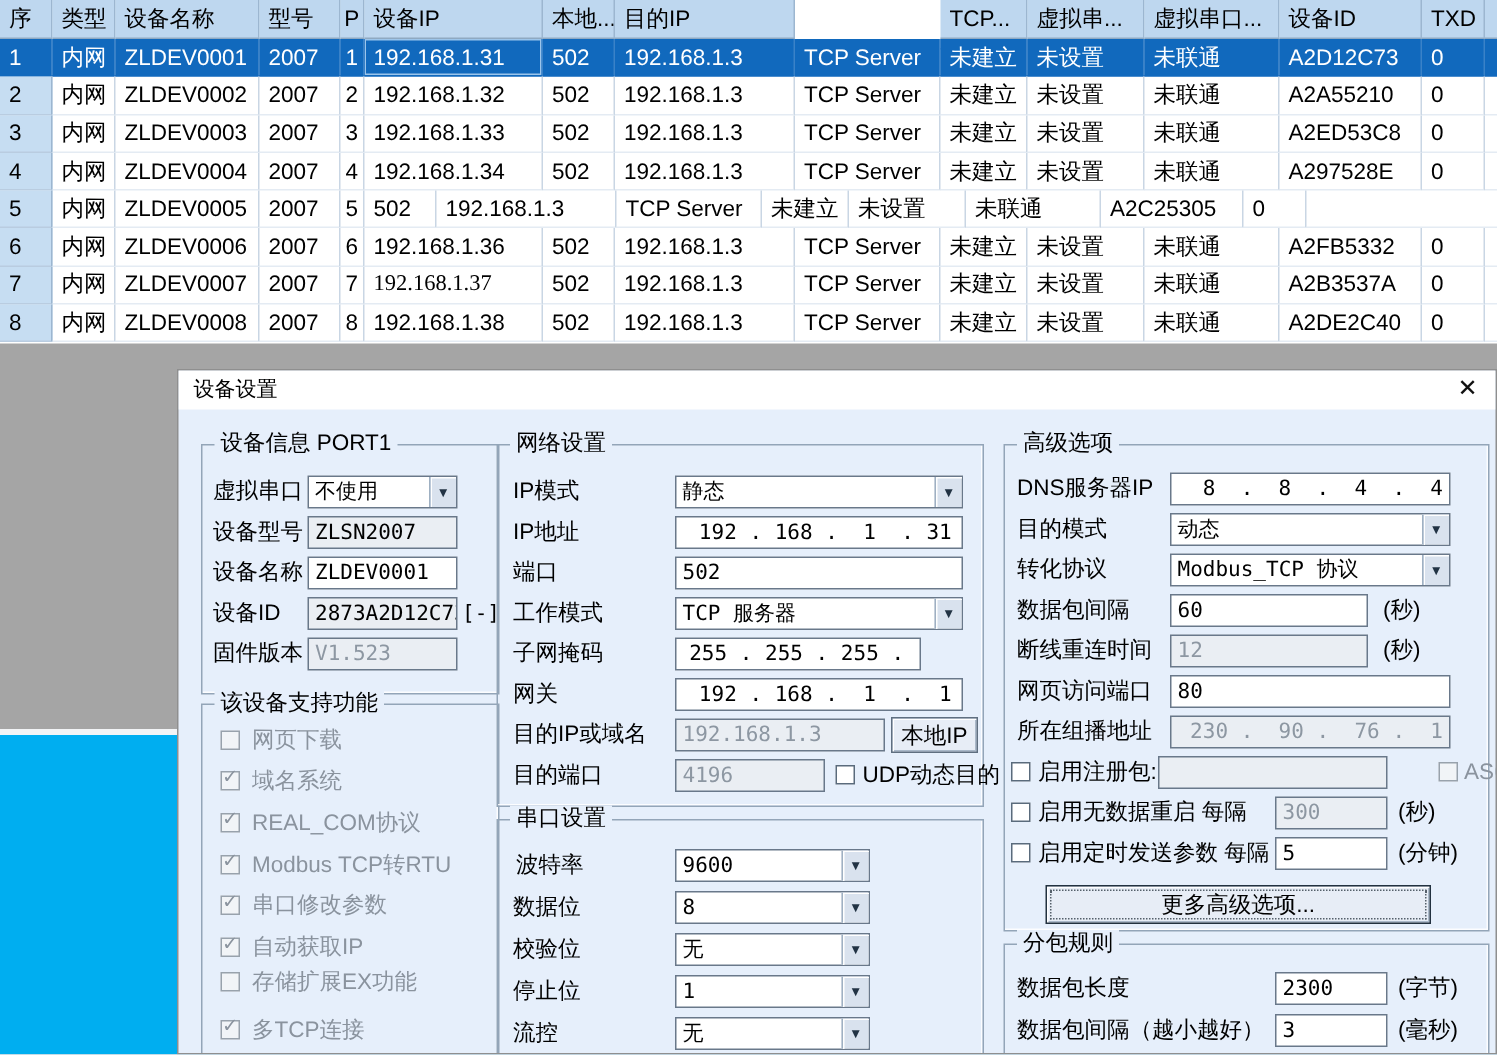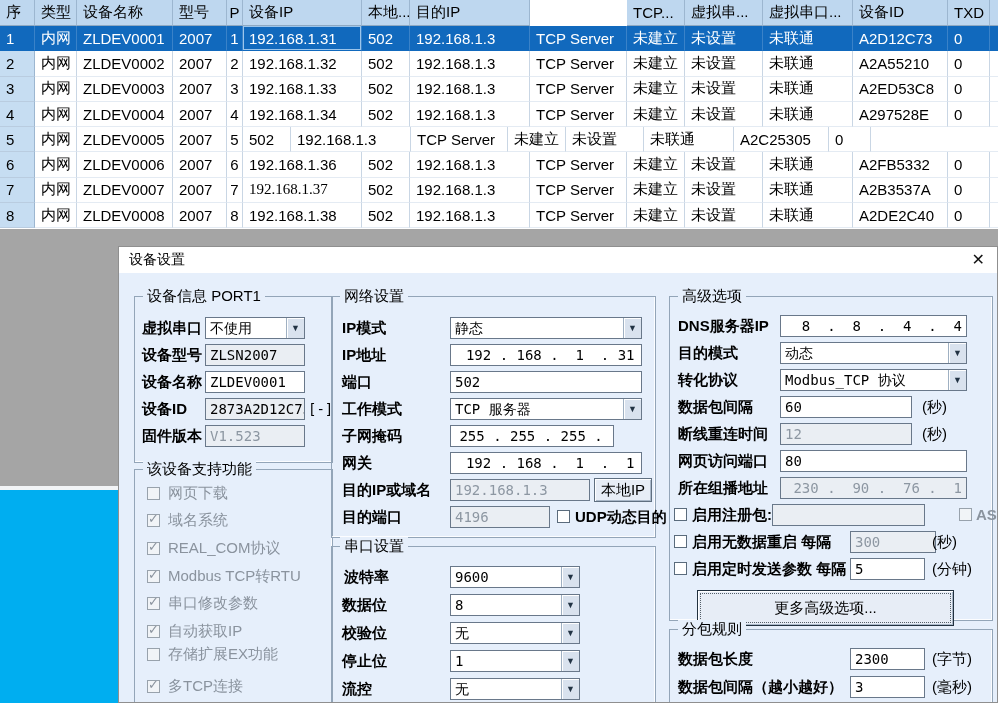--- a/index.html
+++ b/index.html
@@ -26,21 +26,21 @@
   .titlebar{height:26px;background:#fff;display:flex;align-items:center;padding:0 12px 0 10px;}
   .dtitle{font-size:14px;color:#000;}
   .close{margin-left:auto;font-size:16px;color:#111;line-height:1;cursor:default;}
   .dbody{position:absolute;left:0;top:26px;right:0;bottom:0;}
 
   .group{position:absolute;border:1px solid #93A5B8;box-sizing:border-box;
     box-shadow:inset -1px -1px 0 rgba(255,255,255,.85);}
   .glegend{position:absolute;top:-10px;left:8px;background:#E6EFFB;padding:0 4px;font-size:15px;line-height:18px;color:#000;white-space:nowrap;}
 
   .grow{position:absolute;left:0;right:0;height:22px;}
-  .flbl{position:absolute;top:0;line-height:22px;font-size:15px;color:#000;white-space:nowrap;font-weight:bold;}
+  .flbl{position:absolute;top:0;line-height:22px;font-size:15px;color:#000;white-space:nowrap;}
   .grey{color:#8A939E;}
   .edit{position:absolute;top:0;height:22px;box-sizing:border-box;border:1px solid #69788A;background:#fff;
     font-family:"DejaVu Sans Mono",monospace;font-size:14px;line-height:20px;padding:0 4px;white-space:nowrap;overflow:hidden;color:#000;}
   .edit.ip{text-align:center;white-space:pre;padding:0;}
   .edit.ro{background:#EAEEF3;}
   .edit.dis{background:#EAEEF3;color:#8D97A2;}
   .combo{position:absolute;top:0;height:22px;box-sizing:border-box;border:1px solid #69788A;background:#fff;display:flex;}
   .cval{flex:1;font-family:"DejaVu Sans Mono",monospace;font-size:14px;line-height:20px;padding:0 4px;white-space:nowrap;overflow:hidden;color:#000;}
   .carw{width:17px;flex:none;background:#D9E2EE;border-left:1px solid #9FB0C2;box-shadow:inset 1px 1px 0 #fff;
     display:flex;align-items:center;justify-content:center;font-size:9px;color:#223344;}
@@ -377,21 +377,21 @@
           <div class="grow" style="top: 131px;">
             <span class="flbl" style="left: 10px;">流控</span>
             <span class="combo" style="left: 118px; width: 130px;">
               <span class="cval">无</span>
               <span class="carw">▼</span>
             </span>
           </div>
         </div>
       <div class="group" style="left:550px;top:23px;width:324px;height:325px">
         <span class="glegend">高级选项</span>
-        <div class="defbtn" style="left:27px;top:293px;width:257px;height:36px">更多高级选项...</div>
+        <div class="defbtn" style="left:27px;top:293px;width:257px;height:26px">更多高级选项...</div>
       <div class="grow" style="top: 18px;">
             <span class="flbl" style="left: 8px;">DNS服务器IP</span>
             <span class="edit ip" style="left: 110px; width: 187px;">  8  .  8  .  4  .  4</span>
           </div>
           <div class="grow" style="top: 45px;">
             <span class="flbl" style="left: 8px;">目的模式</span>
             <span class="combo" style="left: 110px; width: 187px;">
               <span class="cval">动态</span>
               <span class="carw">▼</span>
             </span>
@@ -424,21 +424,21 @@
           <div class="grow" style="top: 207px;">
             <span class="cb abs" style="left: 4px;"></span>
             <span class="flbl" style="left: 22px;">启用注册包:</span>
             <span class="edit dis" style="left: 102px; width: 153px;"></span>
             <span class="cb abs dis" style="left: 289px;"></span>
             <span class="flbl grey" style="left: 306px;">ASCII</span>
           </div>
           <div class="grow" style="top: 234px;">
             <span class="cb abs" style="left: 4px;"></span>
             <span class="flbl" style="left: 22px;">启用无数据重启  每隔</span>
-            <span class="edit dis" style="left: 180px; width: 86px;">300</span>
+            <span class="edit dis" style="left: 180px; width: 75px;">300</span>
             <span class="unit" style="left: 262px;">(秒)</span>
           </div>
           <div class="grow" style="top: 261px;">
             <span class="cb abs" style="left: 4px;"></span>
             <span class="flbl" style="left: 22px;">启用定时发送参数 每隔</span>
             <span class="edit" style="left: 180px; width: 75px;">5</span>
             <span class="unit" style="left: 262px;">(分钟)</span>
           </div>
         </div>
       <div class="group" style="left:550px;top:356px;width:324px;height:100px">

